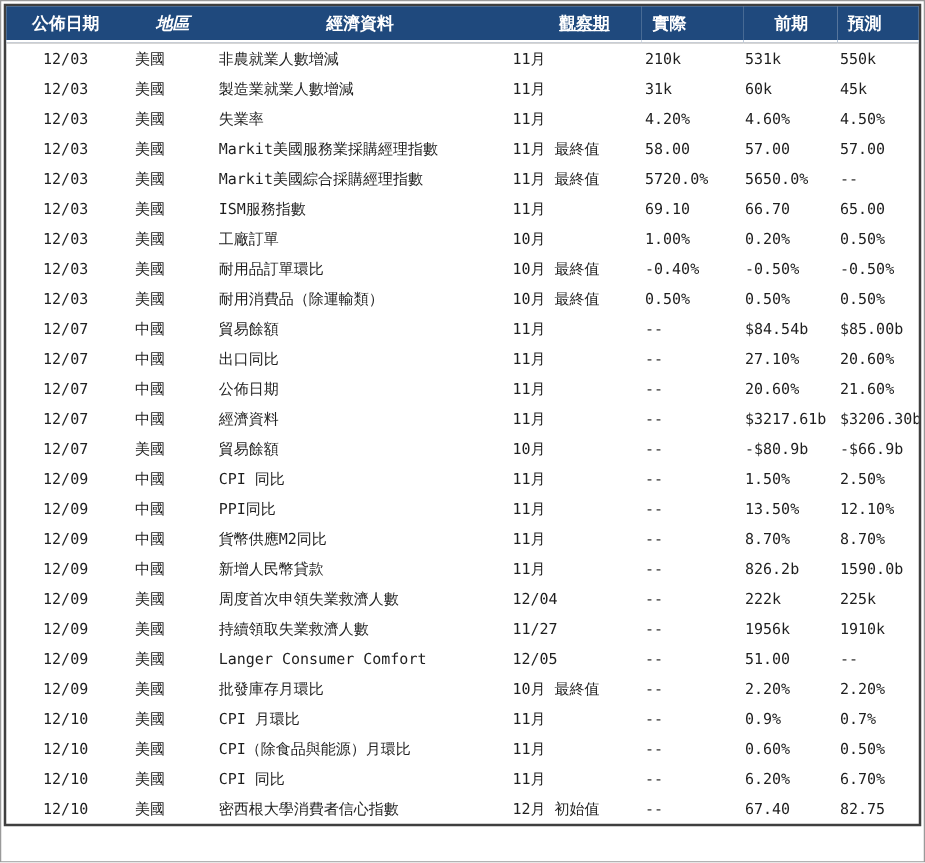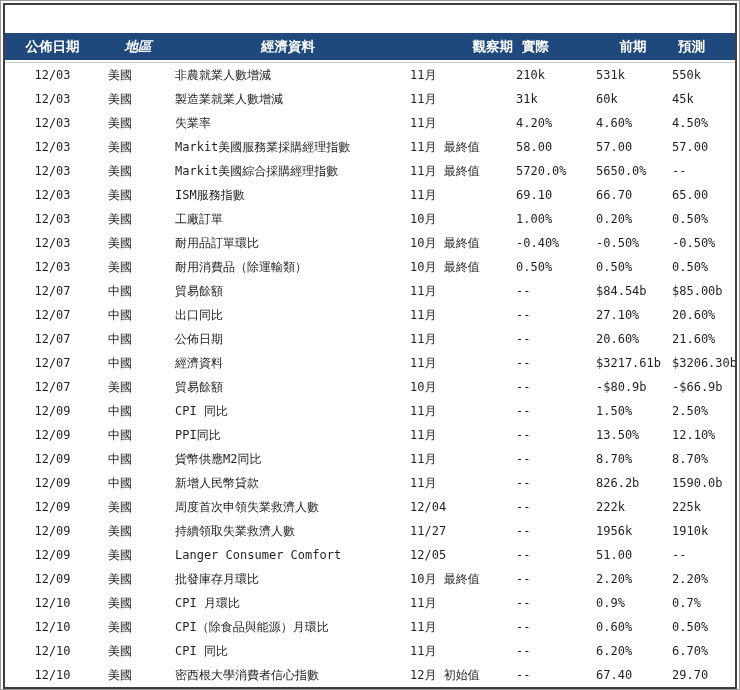--- a/index.html
+++ b/index.html
@@ -15,31 +15,31 @@
     border:1px solid var(--frame-border);
     background:#fff;padding:2px;
   }
   .inner{
     box-sizing:border-box;
     border:2px solid var(--inner-border);
     background:#fff;
   }
   table{
     width:730px;table-layout:fixed;
-    border-collapse:separate;border-spacing:0;margin-top:28px;
+    border-collapse:separate;border-spacing:0;
   }
   thead th{
     background:var(--header-bg);color:var(--header-text);
     font-family:"DejaVu Sans","Liberation Sans",sans-serif;
     font-weight:bold;font-size:13.5px;height:27px;
     padding:0;vertical-align:middle;text-align:center;
     border-bottom:2px solid #ffffff;
   }
   thead th:nth-child(2){text-align:center;padding-left:8px;font-style:italic;}
-  thead th:nth-child(4){text-align:right;padding-left:14px;}
+  thead th:nth-child(4){text-align:center;padding-left:14px;text-decoration:underline;}
   thead th:nth-child(5){text-align:left;padding-left:9px;font-family:Liberation Serif, serif;}
   thead th:nth-child(6){text-align:center;padding-left:1px;}
   thead th:nth-child(7){text-align:left;padding-left:8px;}
   tbody td{
     color:var(--body-text);
     font-family:"DejaVu Sans Mono","DejaVu Sans","Liberation Sans",sans-serif;
     font-size:12px;height:24px;padding:0;vertical-align:middle;
     white-space:nowrap;overflow:hidden;
   }
   tbody tr:first-child td{border-top:1px solid #C9C9C9;}
@@ -303,18 +303,18 @@
             <td>6.20%</td>
             <td>6.70%</td>
           </tr>
           <tr>
             <td>12/10</td>
             <td>美國</td>
             <td>密西根大學消費者信心指數</td>
             <td>12月 初始值</td>
             <td>--</td>
             <td>67.40</td>
-            <td>29.70</td>
+            <td>82.75</td>
           </tr>
         </tbody>
     </table>
   </div>
 </div>
 
 </body></html>

